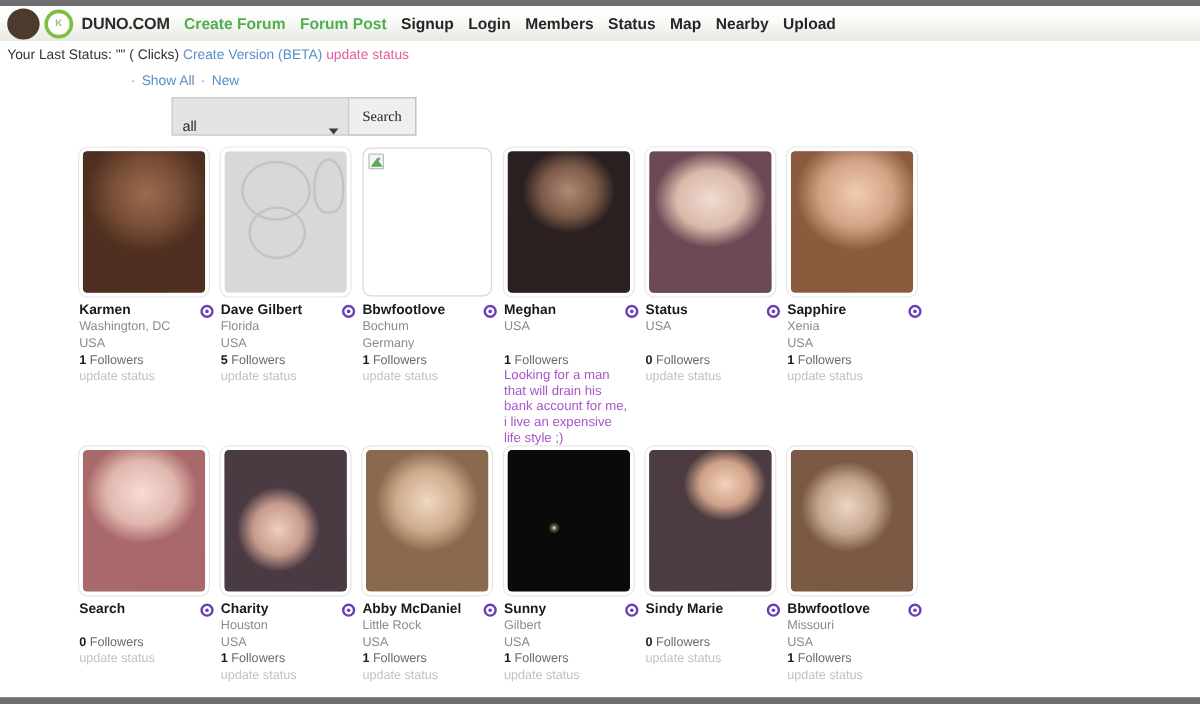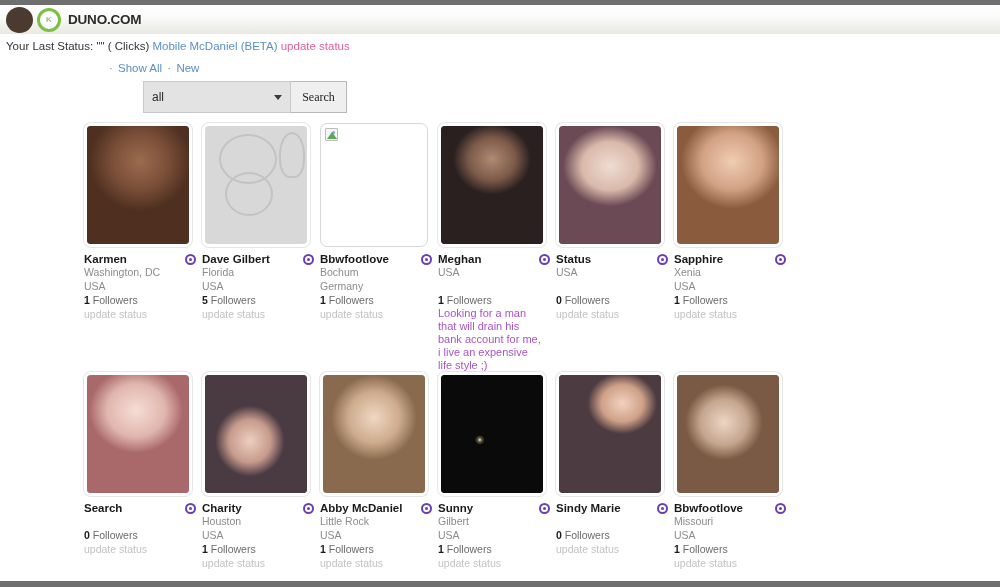--- a/index.html
+++ b/index.html
@@ -90,21 +90,21 @@
   .searchrow {
     margin-top: 7px;
     padding-left: 143px;
     display: flex;
     align-items: stretch;
   }
   .selectbox {
     width: 148px; height: 32px;
     background: #e3e3e3;
     border: 1px solid #c9c9c9;
-    display: flex; align-items: center;
+    display: flex; align-items: flex-end;
     padding: 0 8px;
     font-size: 12px; color: #2b2b2b;
     cursor: pointer;
     position: relative;
   }
   .selectbox .val { flex: 1; }
   .caret {
     width: 0; height: 0;
     border-left: 4px solid transparent;
     border-right: 4px solid transparent;
@@ -117,21 +117,21 @@
     border-left: none;
     font-size: 12px; color: #1f1f1f;
     cursor: pointer;
     display: flex; align-items: center; justify-content: center;
     font-family: Liberation Serif, serif;
   }
 
   
   .grid {
     margin-top: 10px;
-    padding-left: 84px;
+    padding-left: 66px;
     display: grid;
     grid-template-columns: repeat(6, 118px);
     column-gap: 0px;
     row-gap: 0px;
   }
   .card { width: 118px; position: relative; }
   .thumb {
     width: 108px; height: 124px;
     border-radius: 7px;
     overflow: hidden;
@@ -264,27 +264,38 @@
 <body>
 
 <div id="page">
 
   <div class="topbar">
     <div class="logo-dot"></div>
     <div class="logo-ring">
       <span>K</span>
     </div>
     <div class="brand">DUNO.COM</div>
+    <div id="nav-items" style="display:flex;align-items:center;">
+        <a class="navlink green">Create Forum</a>
+        <a class="navlink green">Forum Post</a>
+        <a class="navlink">Signup</a>
+        <a class="navlink">Login</a>
+        <a class="navlink">Members</a>
+        <a class="navlink">Status</a>
+        <a class="navlink">Map</a>
+        <a class="navlink">Nearby</a>
+        <a class="navlink">Upload</a>
+      </div>
   </div>
 
   <div class="statusblock">
     <div class="row">
       <span class="lbl">Your Last Status:</span>
       <span class="lbl">"" ( Clicks)</span>
-      <a class="bluelink">Mobile McDaniel (BETA)</a>
+      <a class="bluelink">Create Version (BETA)</a>
       <a class="pinklink">update status</a>
     </div>
   </div>
 
   <div class="showrow">
     <span class="dot">·</span>
     <a>Show All</a>
     <span class="dot">·</span>
     <a>New</a>
   </div>

